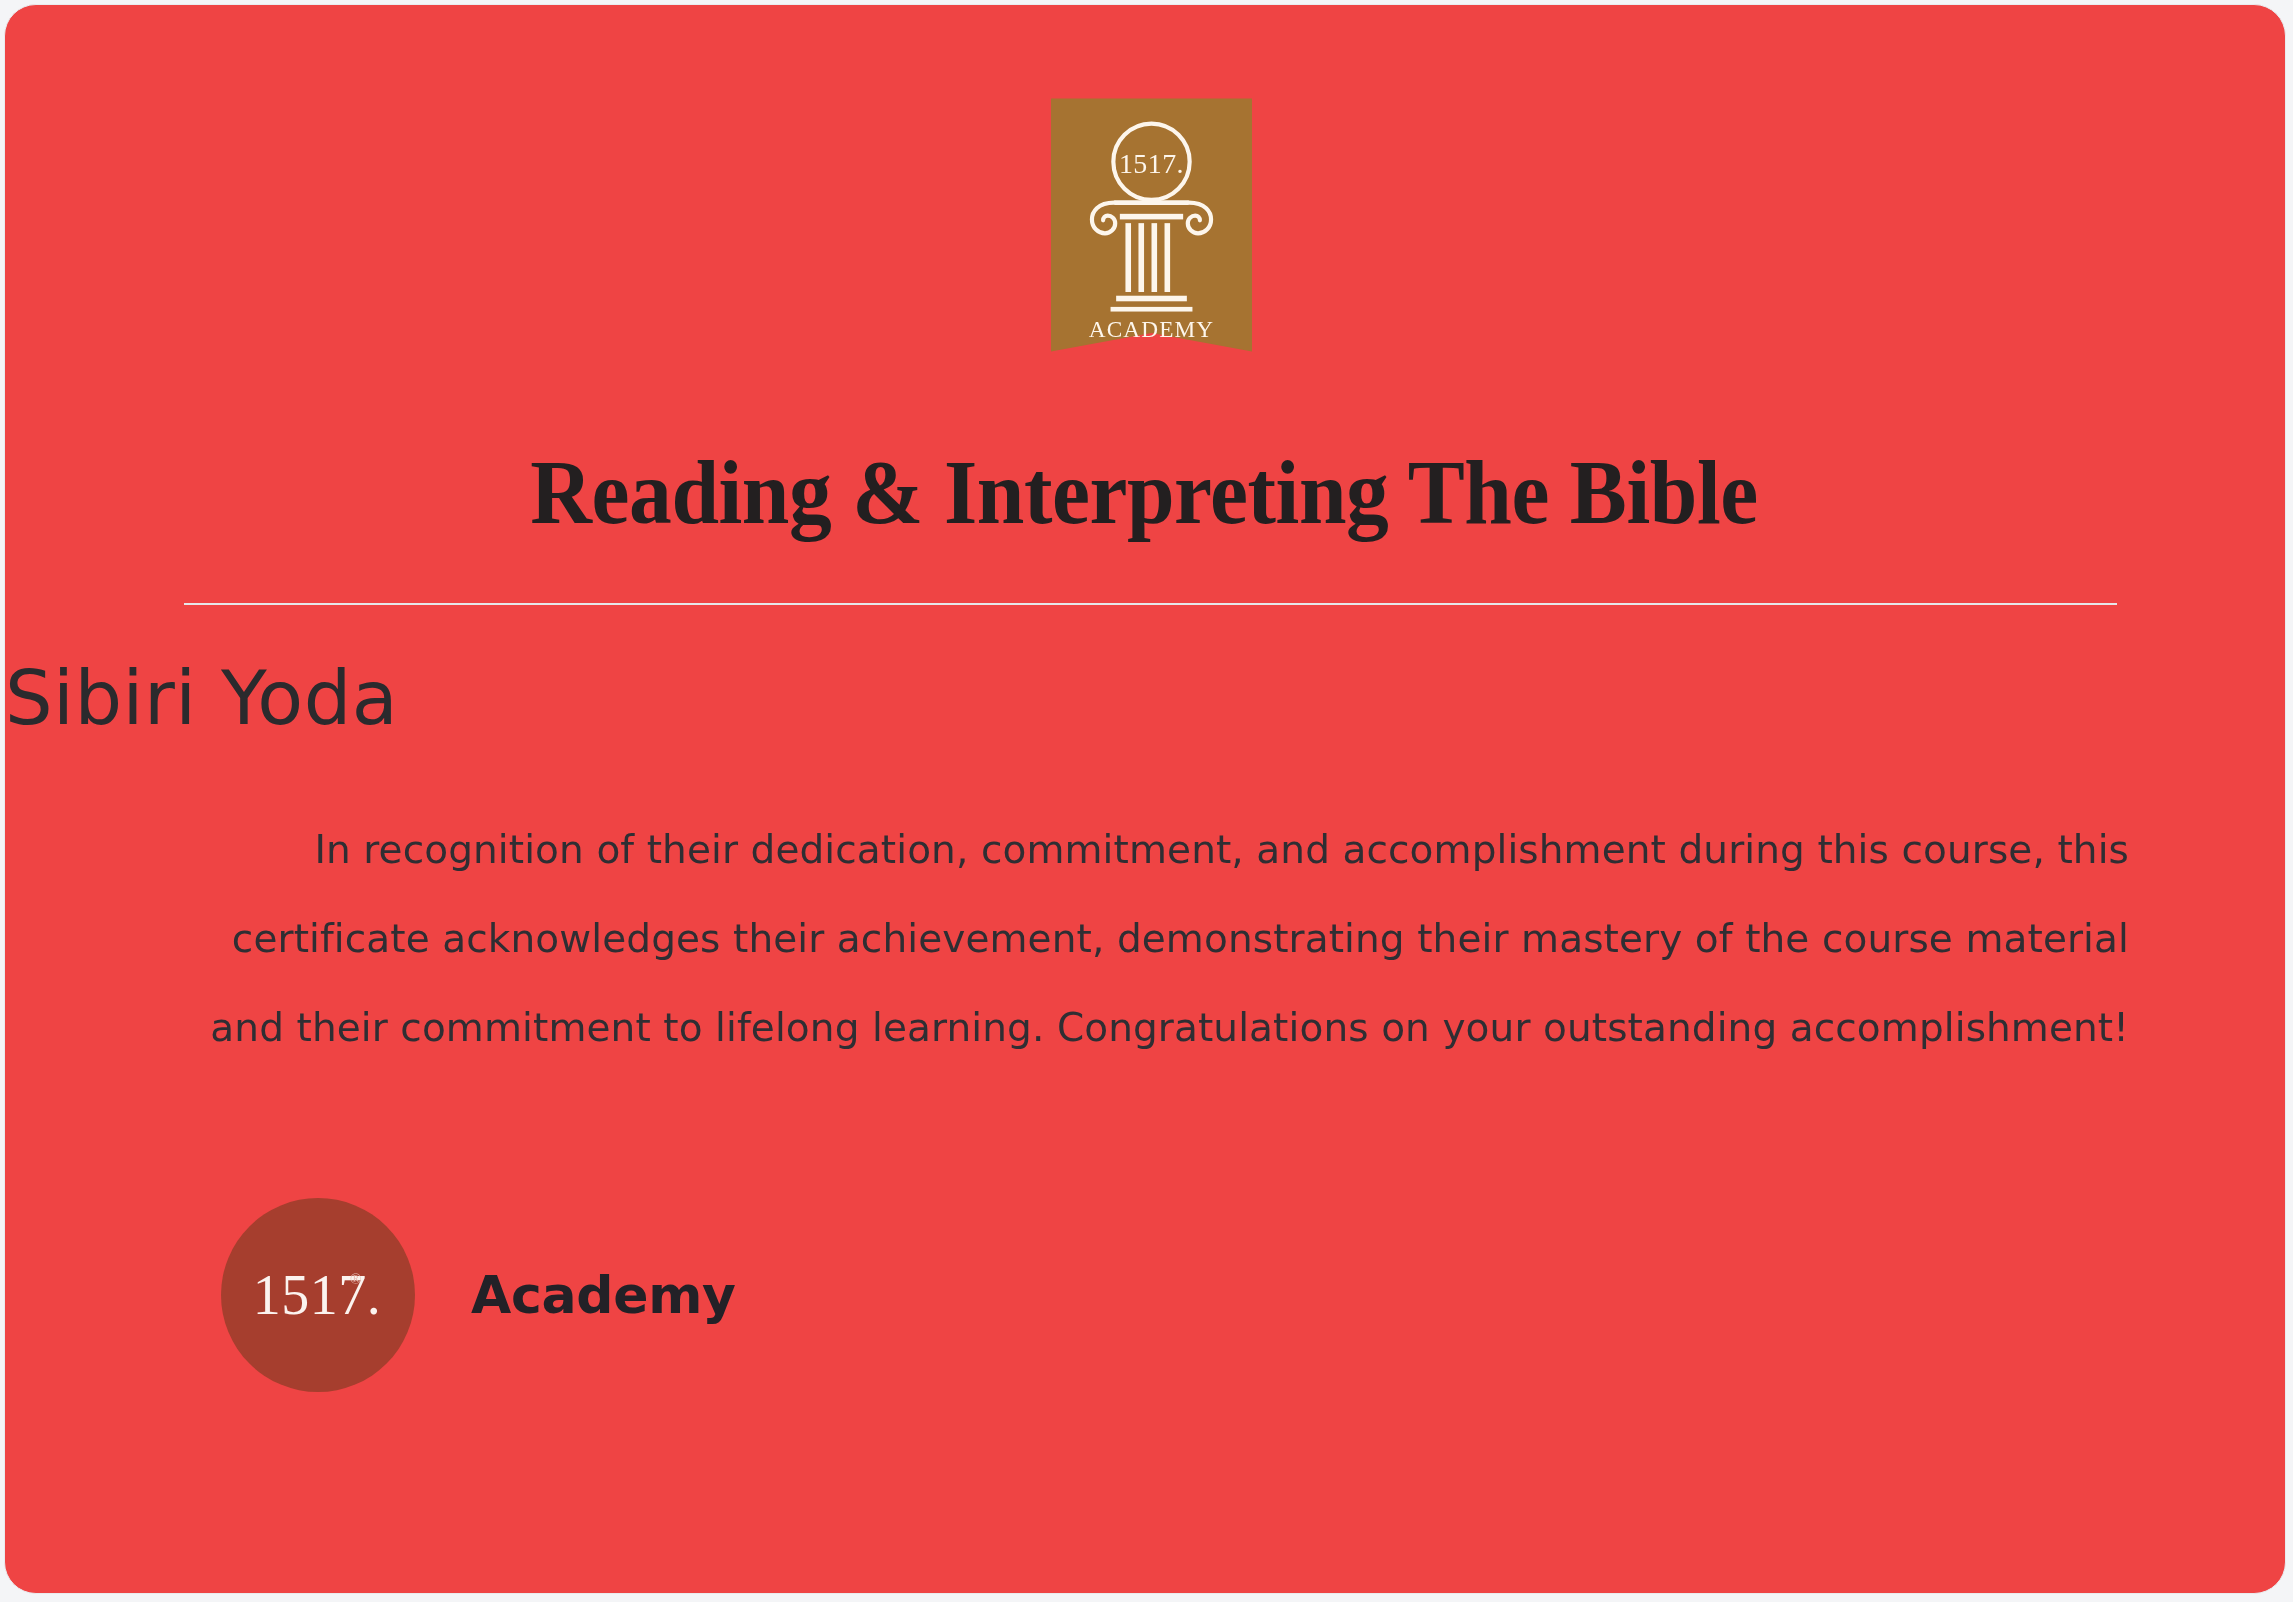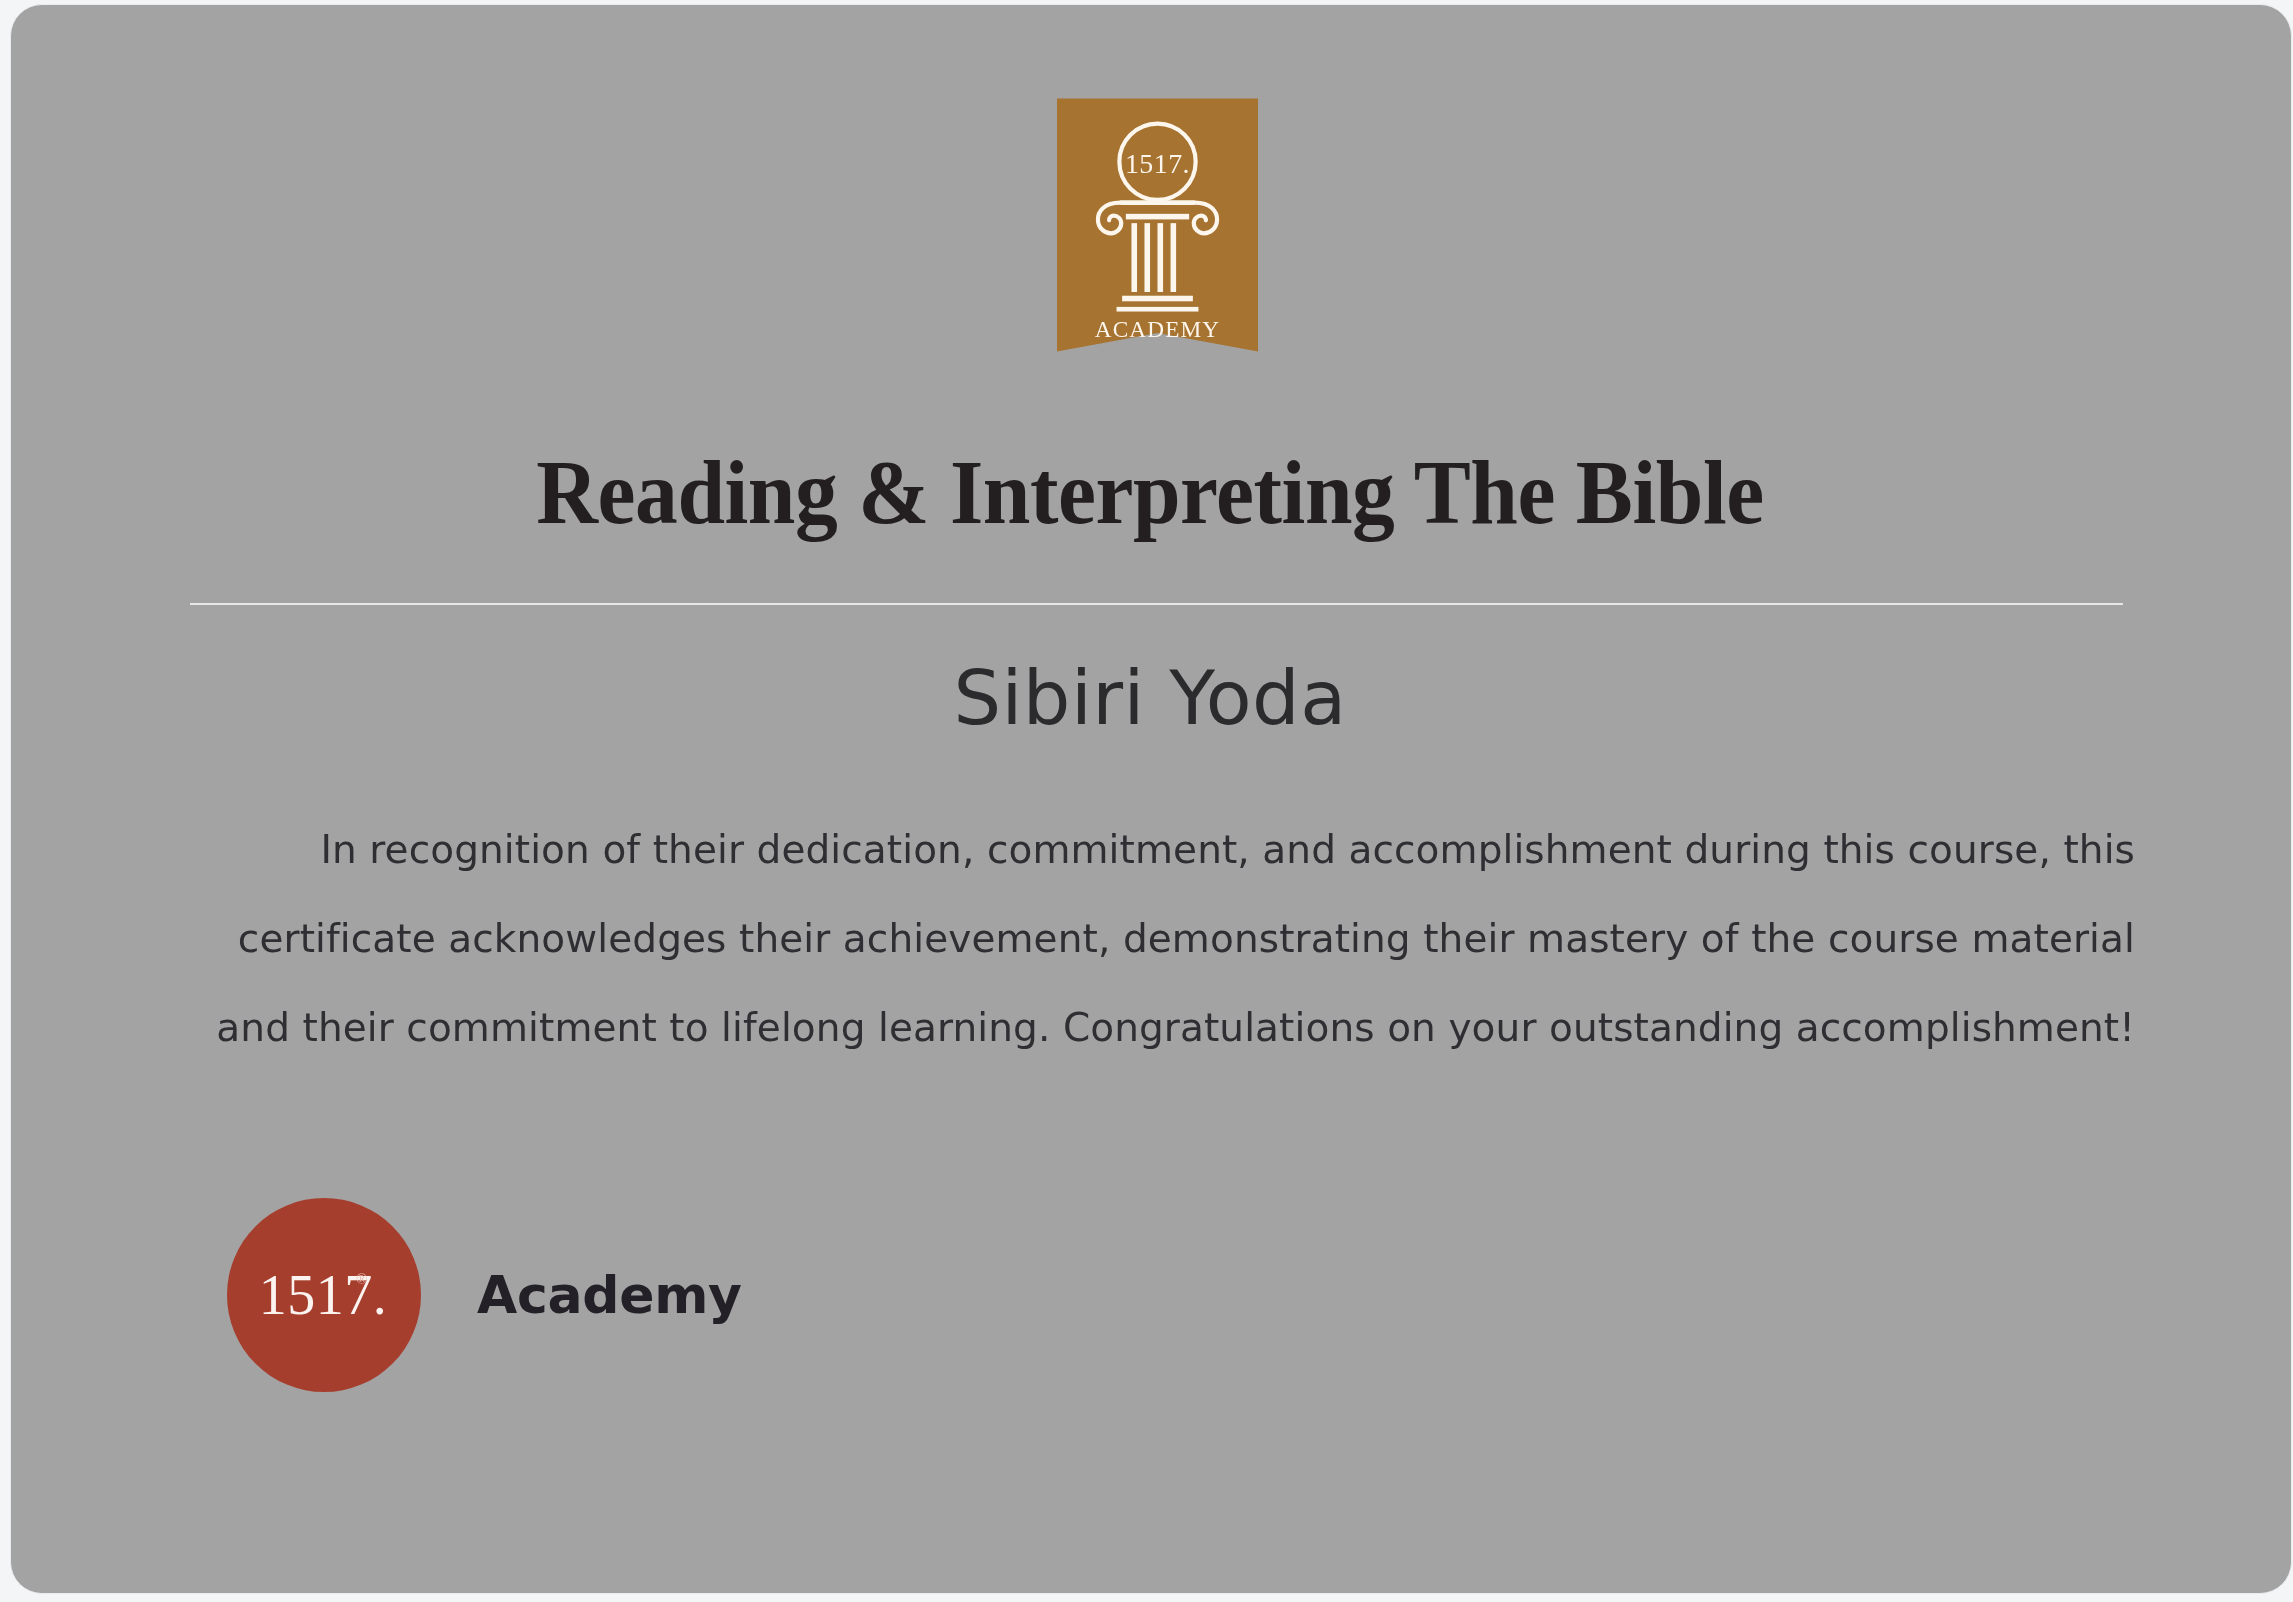--- a/index.html
+++ b/index.html
@@ -10,25 +10,25 @@
   body {
     width: 2293px;
     height: 1603px;
     font-family: "Liberation Sans", sans-serif;
     overflow: hidden;
   }
 
   
   #certificate-card {
     position: absolute;
-    left: 10px;
+    left: 4px;
     top: 3.7px;
     width: 2282px;
     height: 1590px;
-    background: #a3a3a3;
+    background: #ef4444;
     border: 1.9px solid #e9ebee;
     border-radius: 32px;
     box-sizing: border-box;
     overflow: hidden;
   }
 
   
   #logo-banner {
     position: absolute;
     left: 1046px;
@@ -65,21 +65,20 @@
     height: 2.8px;
     background: #e6e7e9;
   }
 
   
   #recipient-name {
     position: absolute;
     left: 0;
     top: 647px;
     width: 2278px;
-    text-align: center;
     font-family: "DejaVu Sans", sans-serif;
     font-weight: normal;
     font-size: 75px;
     line-height: 93px;
     letter-spacing: 0.5px;
     color: #2b2a2d;
   }
 
   
   #body-paragraph {

